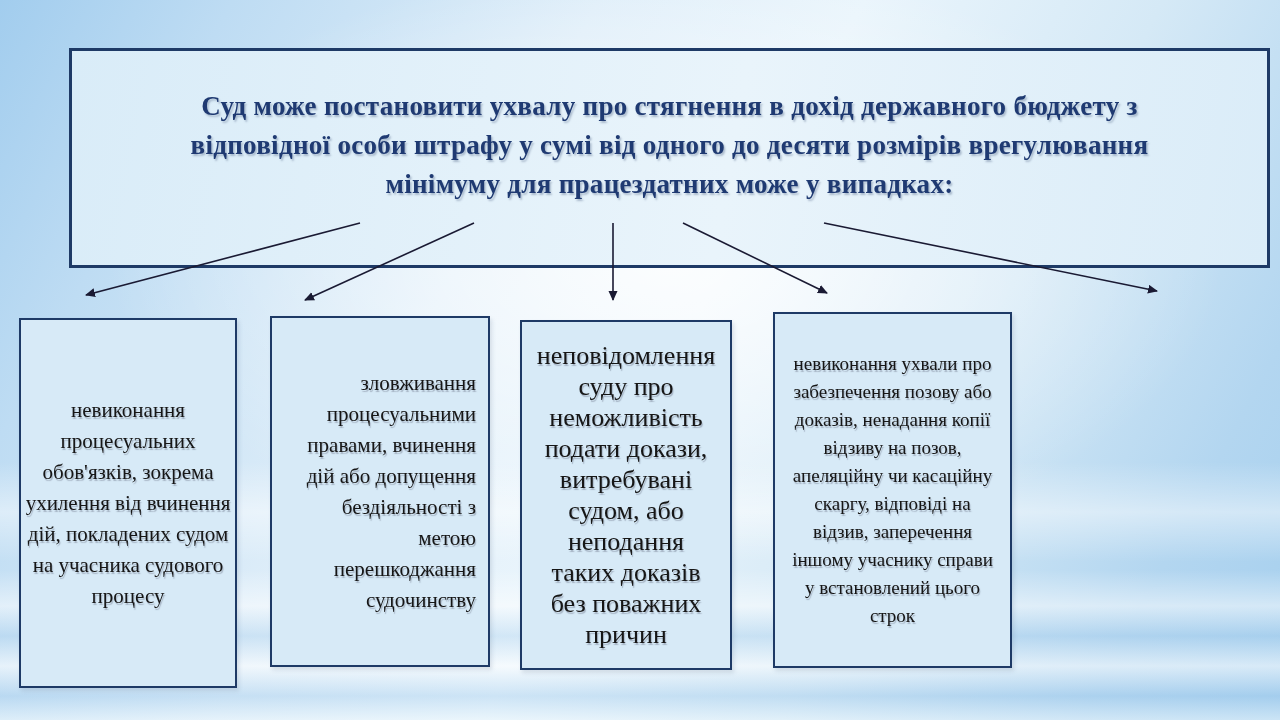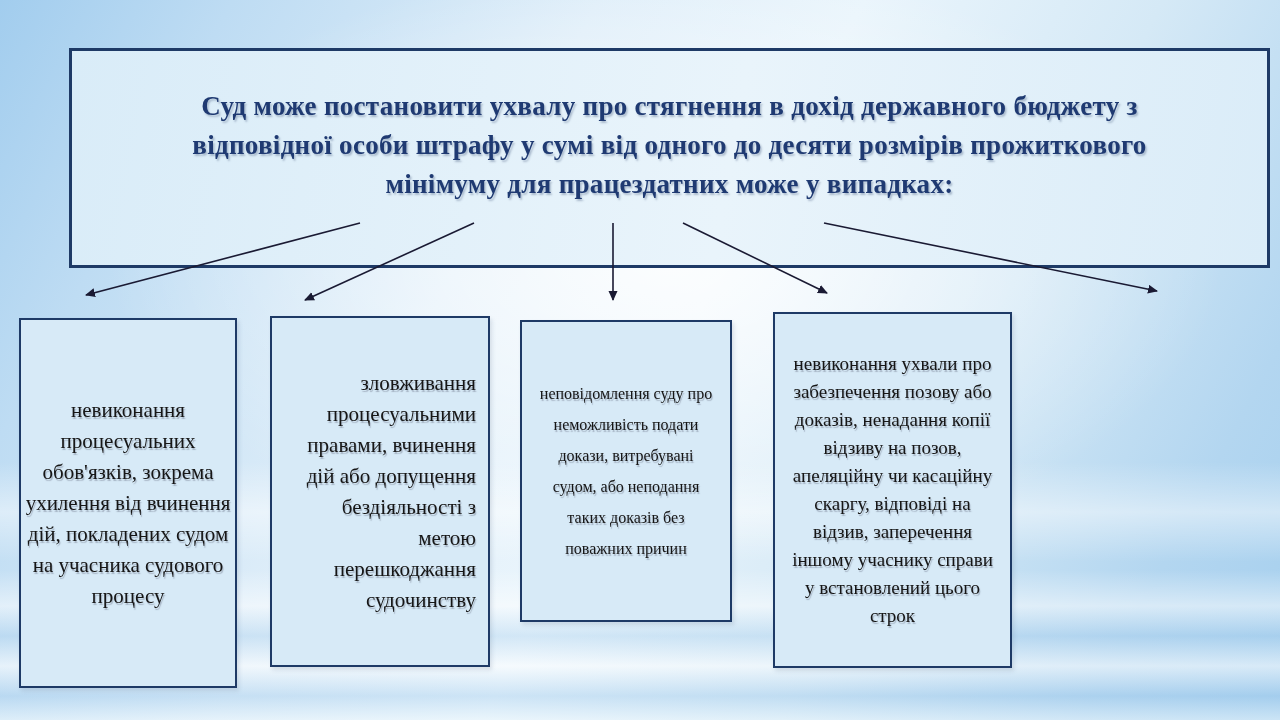--- a/index.html
+++ b/index.html
@@ -46,35 +46,35 @@
     display: flex; align-items: center; justify-content: center;
     text-align: center; color: #161616;
     box-shadow: 2px 3px 4px rgba(90,110,140,0.18);
   }
   .case-text {
     width: 100%;
     text-shadow: 1px 1.5px 1px rgba(120,130,150,0.5);
   }
   .b1 { left: 19px;   top: 318px; width: 218px; height: 370px; padding: 0 4px; font-size: 21px; line-height: 31px; }
   .b2 { left: 270px;  top: 316px; width: 220px; height: 351px; padding: 0 12px; font-size: 21px; line-height: 31px; text-align: right; }
-  .b3 { left: 520px;  top: 320px; width: 212px; height: 302px; padding: 0 14px; font-size: 16px; line-height: 31px; }
+  .b3 { left: 520px;  top: 320px; width: 212px; height: 350px; padding: 0 14px; font-size: 26px; line-height: 31px; }
   .b4 { left: 773px;  top: 312px; width: 239px; height: 356px; padding: 0 16px; font-size: 19px; line-height: 28px; }
   .b5 { left: 1053px; top: 313px; width: 194px; height: 355px; padding: 0 13px; font-size: 20px; line-height: 30px; }
 </style>
 </head>
 <body>
 
 <div class="slide">
 
   <div class="bg-band"></div>
   <div class="bg-streaks"></div>
 
   <div class="title-box">
     <div class="title-line">Суд може постановити ухвалу про стягнення в дохід державного бюджету з</div>
-    <div class="title-line">відповідної особи штрафу у сумі від одного до десяти розмірів прожиткового</div>
+    <div class="title-line">відповідної особи штрафу у сумі від одного до десяти розмірів врегулювання</div>
     <div class="title-line">мінімуму для працездатних може у випадках:</div>
   </div>
 
   <svg class="arrows" viewBox="0 0 1280 720" xmlns="http://www.w3.org/2000/svg">
     <defs>
       <marker id="ah" markerUnits="userSpaceOnUse" markerWidth="14" markerHeight="12" refX="9" refY="4.5" orient="auto">
         <path d="M0,0 L10,4.5 L0,9 z" fill="#1a1a33"></path>
       </marker>
     </defs>
     <line x1="360" y1="223" x2="86" y2="295" stroke="#1a1a33" stroke-width="1.6" marker-end="url(#ah)"></line>

